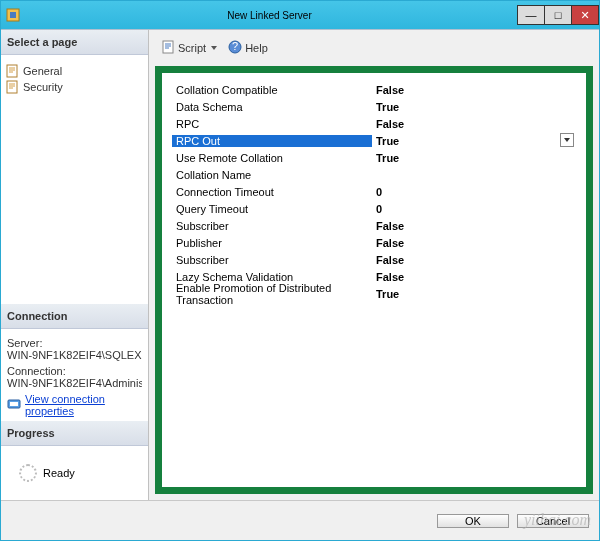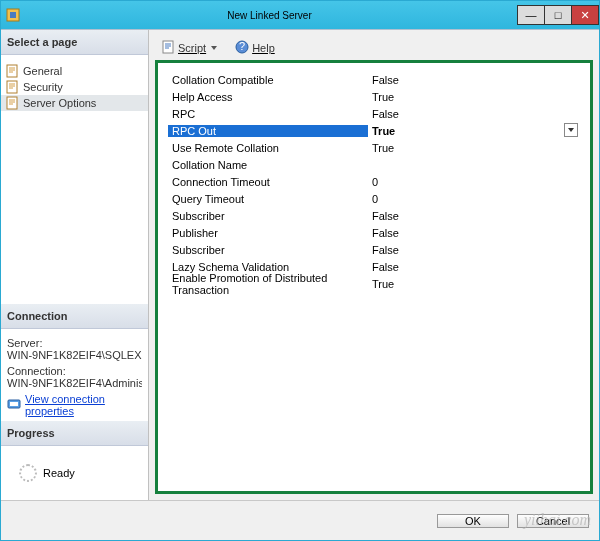--- a/index.html
+++ b/index.html
@@ -20,27 +20,27 @@
   .nav-item.selected { background:#e3e7ea; }
   .nav-icon { width:14px; height:14px; }
   .left-middle { flex:1; }
   .conn-block { padding:4px 6px; font-size:11px; color:#333; }
   .conn-label { margin-top:4px; }
   .conn-value { margin-bottom:4px; white-space:nowrap; overflow:hidden; }
   .link { color:#0a3fd4; display:inline-flex; align-items:center; gap:4px;}
   .progress-block { padding:18px; display:flex; align-items:center; gap:6px;}
   .spinner { width:18px; height:18px; border:2px dotted #bbb; border-radius:50%; }
   .right { flex:1; display:flex; flex-direction:column; padding:6px; background:#f0f0f0; }
-  .toolbar { display:flex; align-items:center; gap:10px; padding:2px;text-decoration:underline; }
+  .toolbar { display:flex; align-items:center; gap:3px; padding:2px; }
   .tool { display:flex; align-items:center; gap:3px; padding:2px 4px; color:#333; }
   .drop { width:0; height:0; border-left:3px solid transparent; border-right:3px solid transparent; border-top:4px solid #555; margin-left:2px;}
-  .grid-wrap { flex:1; background:#fff; border:3px solid #15803d; padding:8px 10px; overflow:auto;}
+  .grid-wrap { flex:1; background:#fff; border:7px solid #15803d; margin-top:6px; padding:8px 10px; overflow:auto;}
   .grid-row { display:flex; align-items:center; height:17px; position:relative;}
   .grid-row .prop { width:200px; padding-left:4px; color:#000; }
-  .grid-row .val { flex:1; padding-left:4px; color:#000; font-weight:normal;}
+  .grid-row .val { flex:1; padding-left:4px; color:#000; font-weight:bold;}
   .grid-row.selected .prop { background:#1a6fd4; color:#fff; }
   .grid-row.selected .val { font-weight:bold; }
   .row-drop { position:absolute; right:2px; top:1px; width:14px; height:14px; border:1px solid #888; display:flex; align-items:center; justify-content:center; background:#fff;}
   .row-drop::after { content:""; width:0;height:0;border-left:3px solid transparent;border-right:3px solid transparent;border-top:4px solid #333;}
   .footer { height:40px; display:flex; align-items:center; justify-content:flex-end; gap:8px; padding:0 10px; border-top:1px solid #c8c8c8; background:#f0f0f0; }
   .btn { min-width:72px; height:14px; border:1px solid #999; background:linear-gradient(#fefefe,#e2e2e2); display:flex; align-items:center; justify-content:center;}
   .watermark { position:absolute; right:8px; bottom:11px; font-size:16px; font-style:italic; color:rgba(180,180,180,0.7); font-family:Georgia, serif; pointer-events:none;}
   .winframe { position:relative; }
 </style>
 </head>
@@ -73,27 +73,20 @@
                   <path d="M4 4h6M4 6h6M4 8h4" stroke="#d4a04a"></path>
                 </svg></span>
               <span>General</span>
             </div>
             <div class="nav-item">
               <span class="nav-icon"><svg width="14" height="14">
                   <rect x="2" y="1" width="10" height="12" fill="#fff" stroke="#b08030"></rect>
                   <path d="M4 4h6M4 6h6M4 8h4" stroke="#d4a04a"></path>
                 </svg></span>
               <span>Security</span>
-            </div>
-            <div class="nav-item selected">
-              <span class="nav-icon"><svg width="14" height="14">
-                  <rect x="2" y="1" width="10" height="12" fill="#fff" stroke="#b08030"></rect>
-                  <path d="M4 4h6M4 6h6M4 8h4" stroke="#d4a04a"></path>
-                </svg></span>
-              <span>Server Options</span>
             </div>
           </div>
       </div>
       <div class="left-middle"></div>
       <div>
         <div class="pane-head">Connection</div>
         <div class="conn-block">
           <div class="conn-label">Server:</div>
           <div class="conn-value">WIN-9NF1K82EIF4\SQLEXPRES</div>
           <div class="conn-label">Connection:</div>
@@ -138,21 +131,21 @@
           <span>Help</span>
         </div>
       </div>
       <div class="grid-wrap">
         <div id="grid">
             <div class="grid-row">
               <div class="prop">Collation Compatible</div>
               <div class="val">False</div>
             </div>
             <div class="grid-row">
-              <div class="prop">Help Access</div>
+              <div class="prop">Data Schema</div>
               <div class="val">True</div>
             </div>
             <div class="grid-row">
               <div class="prop">RPC</div>
               <div class="val">False</div>
             </div>
             <div class="grid-row selected">
               <div class="prop">RPC Out</div>
               <div class="val">True</div>
               <div class="row-drop"></div>

